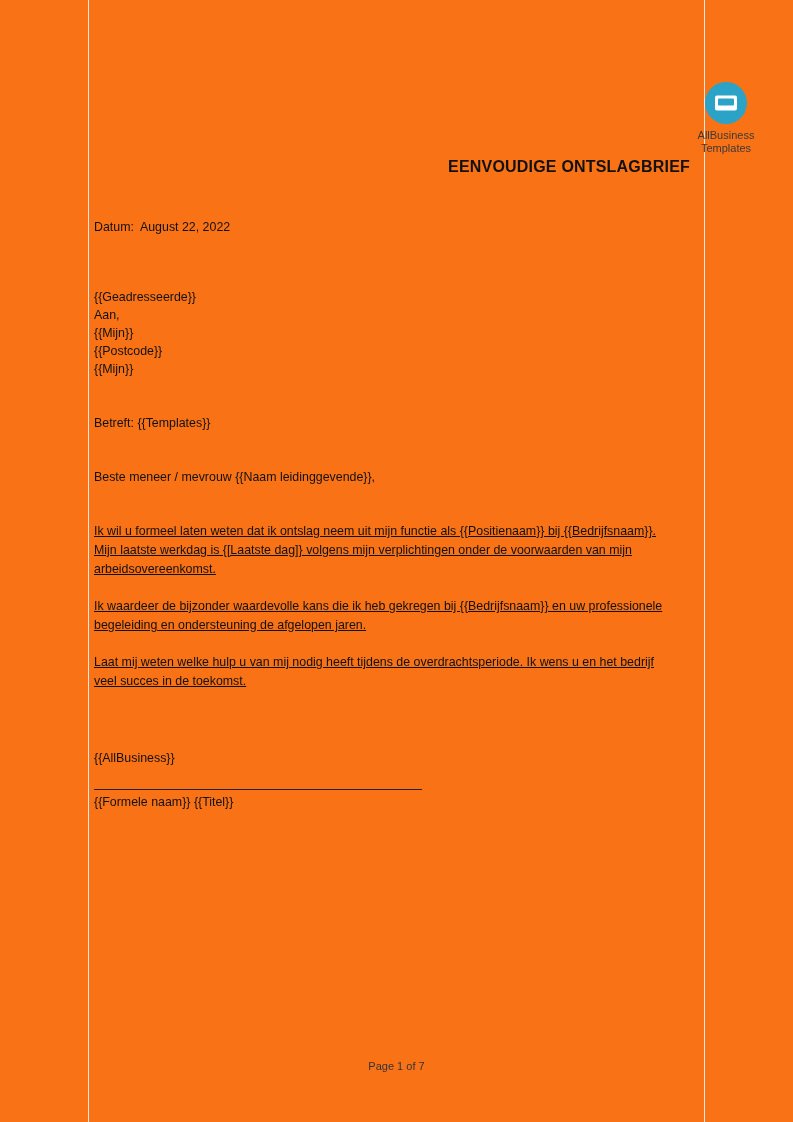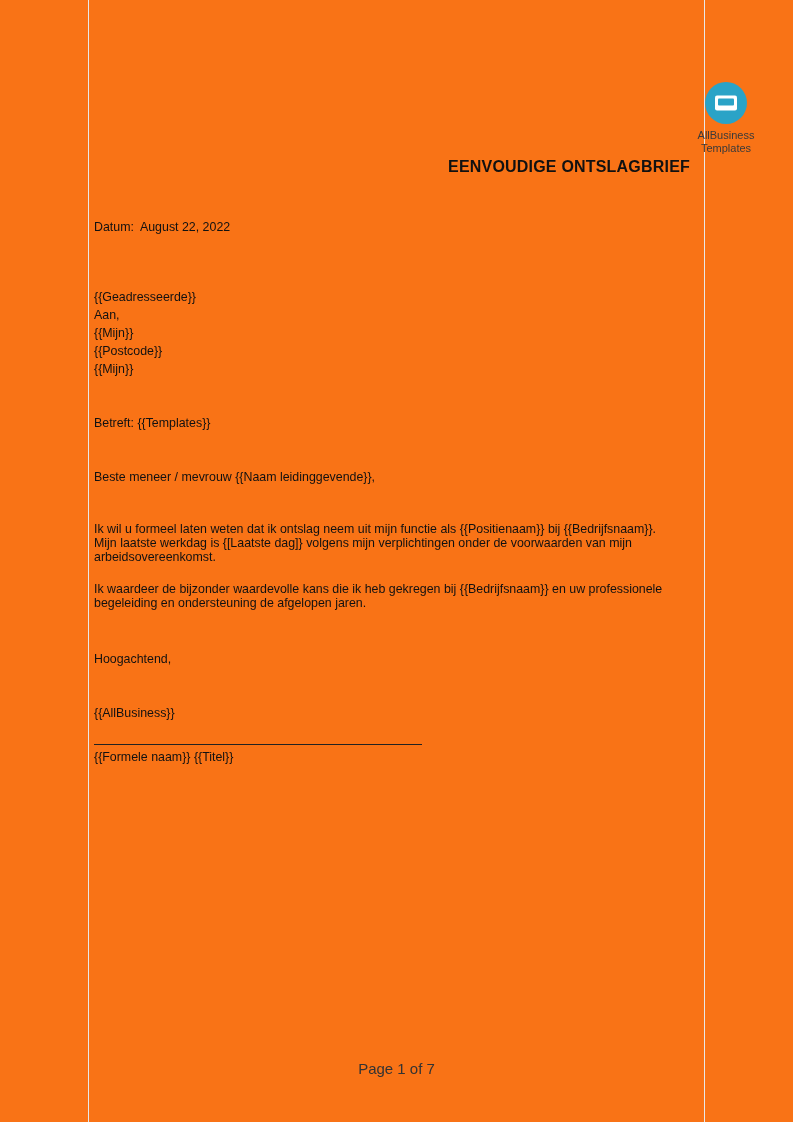--- a/index.html
+++ b/index.html
@@ -111,36 +111,36 @@
   .date-value { margin-left: 6px; }
 
   .blk { margin: 0; }
   .spacer-52 { height: 52px; }
   .spacer-36 { height: 36px; }
   .spacer-22 { height: 22px; }
   .spacer-18 { height: 18px; }
 
   .addr-line { line-height: 18px; }
 
-  .para { line-height: 14px; margin: 0; }
+  .para { line-height: 19px; margin: 0; text-decoration: underline; }
 
   .sig-rule {
     border-top: 1px solid #222;
     width: 328px;
     height: 0;
     margin: 0 0 3px 0;
   }
 
   .footer {
     position: absolute;
     left: 0;
     top: 1060px;
     width: 793px;
     text-align: center;
-    font-size: 15px;
+    font-size: 11px;
     color: #333333;
   }
 </style>
 </head>
 <body>
 
 <div class="page">
 
   <div class="page-edge-left"></div>
   <div class="page-edge-right"></div>
@@ -184,24 +184,24 @@
     <div class="spacer-36"></div>
 
     <div class="para">Ik wil u formeel laten weten dat ik ontslag neem uit mijn functie als {{Positienaam}} bij {{Bedrijfsnaam}}. Mijn laatste werkdag is {[Laatste dag]} volgens mijn verplichtingen onder de voorwaarden van mijn arbeidsovereenkomst.</div>
 
     <div class="spacer-18"></div>
 
     <div class="para">Ik waardeer de bijzonder waardevolle kans die ik heb gekregen bij {{Bedrijfsnaam}} en uw professionele begeleiding en ondersteuning de afgelopen jaren.</div>
 
     <div class="spacer-18"></div>
 
+    <div class="para">Laat mij weten welke hulp u van mij nodig heeft tijdens de overdrachtsperiode. Ik wens u en het bedrijf veel succes in de toekomst.</div>
 
     <div class="spacer-22"></div>
 
-    <div class="blk">Hoogachtend,</div>
 
     <div class="spacer-36"></div>
 
     <div class="blk">{{AllBusiness}}</div>
 
     <div class="spacer-22"></div>
 
     <div class="sig-rule"></div>
     <div class="blk">{{Formele naam}} {{Titel}}</div>
 

